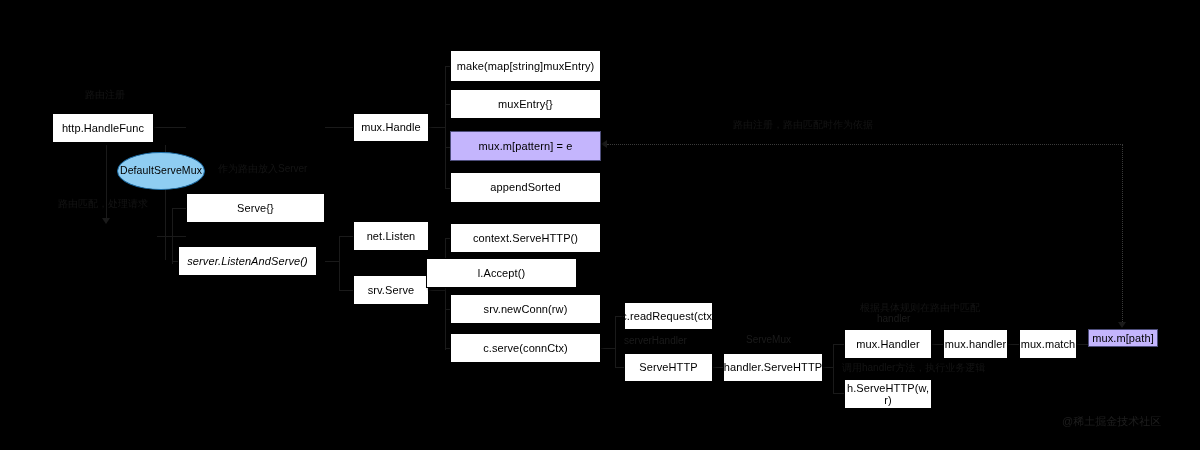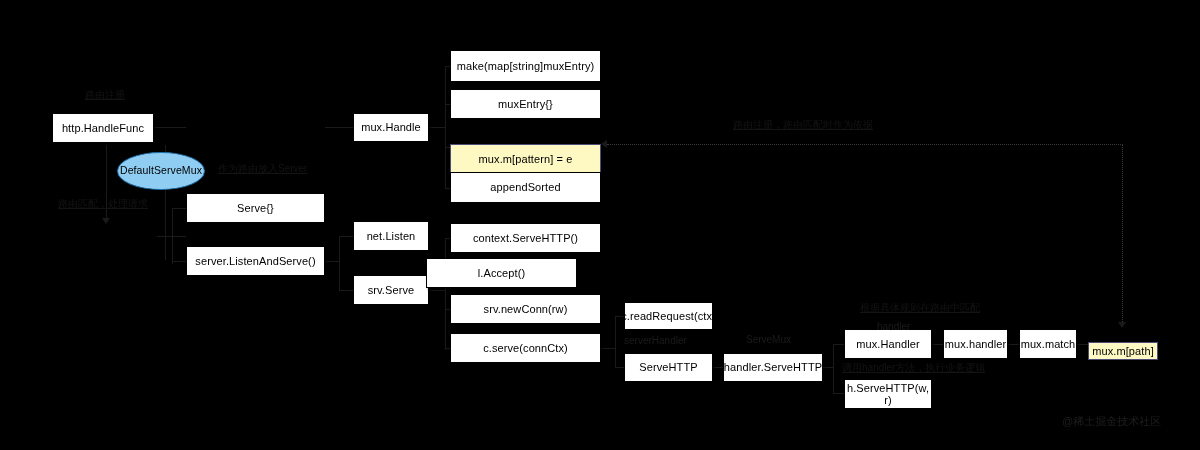--- a/index.html
+++ b/index.html
@@ -26,23 +26,22 @@
     font-size: 11px;
     line-height: 1.1;
     display: flex;
     align-items: center;
     justify-content: center;
     text-align: center;
     letter-spacing: 0.1px;
     box-shadow: 2px 2px 2px rgba(0,0,0,0.55);
   }
   .node.hl {
-    background: #fef9c3;
+    background: #c4b5fd;
     border-color: #4d4d7a;
-    margin-top: 13px;
   }
   .node.ellipse {
     background: #8fcdf2;
     border: 1px solid #1f6fa8;
     border-radius: 50%;
     box-shadow: none;
     font-size: 10.5px;
   }
 
   
@@ -80,21 +79,21 @@
   }
 
   
   .elabel {
     position: absolute;
     font-size: 10px;
     color: #111111;
     white-space: nowrap;
     line-height: 1.1;
   }
-  .elabel.cn { color: #141414; text-decoration: underline; }
+  .elabel.cn { color: #141414; }
   .elabel.en { color: #1b1b1b; }
 
   .watermark {
     position: absolute;
     font-size: 11px;
     color: #1e1e1e;
     white-space: nowrap;
   }
 </style>
 </head>
@@ -183,21 +182,21 @@
 
   <div class="node ellipse" style="left:117px; top:152px; width:88px; height:38px;">
     <span>DefaultServeMux</span>
   </div>
 
 
   <div class="node" style="left:186px; top:193px; width:139px; height:30px;">
     <span>Serve{}</span>
   </div>
 
-  <div class="node" style="left:186px; top:246px; width:139px; height:30px;">
+  <div class="node" style="left:178px; top:246px; width:139px; height:30px;font-style:italic;">
     <span>server.ListenAndServe()</span>
   </div>
 
   <div class="node" style="left:353px; top:113px; width:76px; height:29px;">
     <span>mux.Handle</span>
   </div>
 
   <div class="node" style="left:450px; top:50px; width:151px; height:32px;">
     <span>make(map[string]muxEntry)</span>
   </div>
@@ -279,19 +278,19 @@
   <div class="elabel cn" style="left:58px; top:198px;">路由匹配，处理请求</div>
 
   <div class="elabel cn" style="left:733px; top:119px;">路由注册，路由匹配时作为依据</div>
 
   <div class="elabel cn" style="left:860px; top:302px;">根据具体规则在路由中匹配</div>
 
   <div class="elabel en" style="left:624px; top:335px;">serverHandler</div>
 
   <div class="elabel en" style="left:746px; top:334px;">ServeMux</div>
 
-  <div class="elabel en" style="left:877px; top:313px;margin-top:8px;">handler</div>
+  <div class="elabel en" style="left:877px; top:313px;">handler</div>
 
   <div class="elabel cn" style="left:842px; top:362px;">调用handler方法，执行业务逻辑</div>
 
   <div class="watermark" style="left:1062px; top:414px;">@稀土掘金技术社区</div>
 
 </div>
 
 </body></html>

